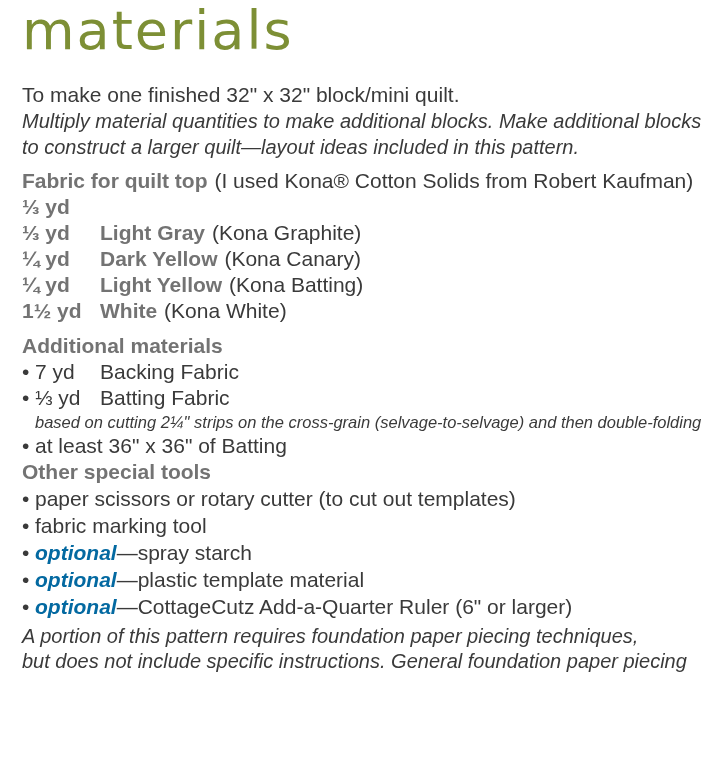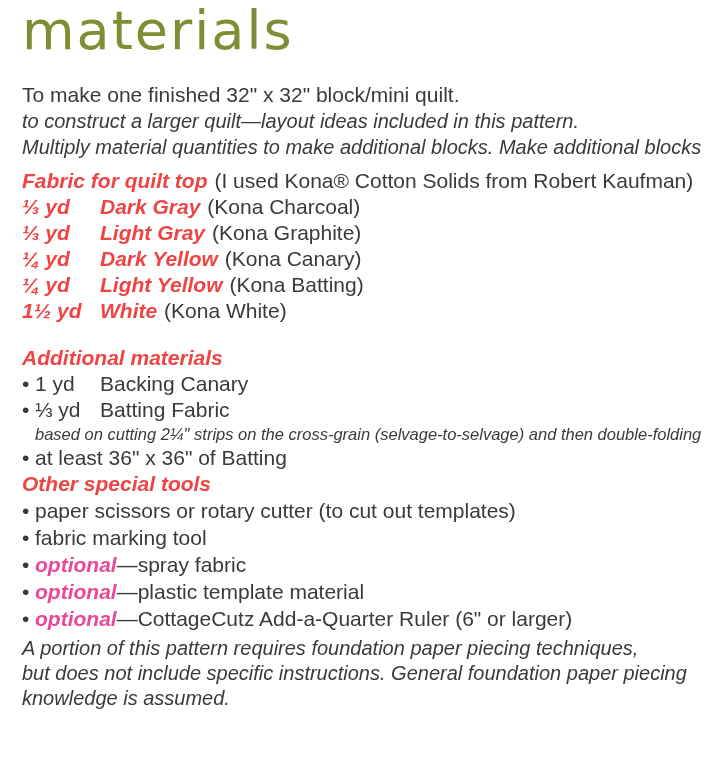--- a/index.html
+++ b/index.html
@@ -21,32 +21,32 @@
     color: #7d8f35;
   }
 
   .line { font-size: 21px; line-height: 26px; white-space: nowrap; }
   .italic { font-style: italic; font-size: 20px; }
 
   .intro { margin-top: 22px; }
 
   section { display: block; }
   .sec-heading { font-size: 21px; line-height: 26px; white-space: nowrap; }
-  .bold { font-weight: bold; color: #ef4444; font-style: italic; }
+  .bold { font-weight: bold; color: #737373; }
   .rest { margin-left: 0.33em; }
 
   .fabric { margin-top: 8px; }
   .fabric-row {
     display: grid;
     grid-template-columns: 78px 1fr;
     font-size: 21px; line-height: 26px;
     white-space: nowrap;
   }
 
-  .additional { margin-top: 21px; }
+  .additional { margin-top: 9px; }
   .add-row {
     display: grid;
     grid-template-columns: 13px 65px 1fr;
     font-size: 21px; line-height: 26px;
     white-space: nowrap;
   }
   .bullet { color: #3a3a3a; }
   .note {
     margin-left: 13px;
     font-size: 16.5px; line-height: 22px;
@@ -60,46 +60,45 @@
     white-space: nowrap;
   }
 
   .tools { }
   .tool-row {
     display: grid;
     grid-template-columns: 13px 1fr;
     font-size: 21px; line-height: 27px;
     white-space: nowrap;
   }
-  .opt { font-weight: bold; font-style: italic; color: #ec4899; }
+  .opt { font-weight: bold; font-style: italic; color: #0369a1; }
 
   .footer { margin-top: 4px; }
   .footer .line { font-size: 20px; line-height: 25px; }
 </style>
 </head>
 <body>
 
 <div class="page">
 
   <h1 class="title">materials</h1>
 
   <div class="intro">
     <div class="line">To make one finished 32" x 32" block/mini quilt.</div>
+    <div class="line italic">Multiply material quantities to make additional blocks. Make additional blocks</div>
     <div class="line italic">to construct a larger quilt—layout ideas included in this pattern.</div>
-    <div class="line italic">Multiply material quantities to make additional blocks. Make additional blocks</div>
   </div>
 
   <section class="fabric">
     <div class="sec-heading">
       <span class="bold">Fabric for quilt top</span><span class="rest">(I used Kona® Cotton Solids from Robert Kaufman)</span>
     </div>
 
     <div class="fabric-row">
       <span class="bold">⅓ yd</span>
-      <span><span class="bold">Dark Gray</span><span class="rest">(Kona Charcoal)</span></span>
     </div>
     <div class="fabric-row">
       <span class="bold">⅓ yd</span>
       <span><span class="bold">Light Gray</span><span class="rest">(Kona Graphite)</span></span>
     </div>
     <div class="fabric-row">
       <span class="bold">¼ yd</span>
       <span><span class="bold">Dark Yellow</span><span class="rest">(Kona Canary)</span></span>
     </div>
     <div class="fabric-row">
@@ -110,22 +109,22 @@
       <span class="bold">1½ yd</span>
       <span><span class="bold">White</span><span class="rest">(Kona White)</span></span>
     </div>
   </section>
 
   <section class="additional">
     <div class="sec-heading bold">Additional materials</div>
 
     <div class="add-row">
       <span class="bullet">•</span>
-      <span>1 yd</span>
-      <span>Backing Canary</span>
+      <span>7 yd</span>
+      <span>Backing Fabric</span>
     </div>
     <div class="add-row">
       <span class="bullet">•</span>
       <span>⅓ yd</span>
       <span>Batting Fabric</span>
     </div>
 
     <div class="note">based on cutting 2¼" strips on the cross-grain (selvage-to-selvage) and then double-folding</div>
 
     <div class="simple-row">
@@ -140,31 +139,30 @@
     <div class="tool-row">
       <span class="bullet">•</span>
       <span>paper scissors or rotary cutter (to cut out templates)</span>
     </div>
     <div class="tool-row">
       <span class="bullet">•</span>
       <span>fabric marking tool</span>
     </div>
     <div class="tool-row">
       <span class="bullet">•</span>
-      <span><span class="opt">optional</span><span>—spray fabric</span></span>
+      <span><span class="opt">optional</span><span>—spray starch</span></span>
     </div>
     <div class="tool-row">
       <span class="bullet">•</span>
       <span><span class="opt">optional</span><span>—plastic template material</span></span>
     </div>
     <div class="tool-row">
       <span class="bullet">•</span>
       <span><span class="opt">optional</span><span>—CottageCutz Add-a-Quarter Ruler (6" or larger)</span></span>
     </div>
   </section>
 
   <div class="footer">
     <div class="line italic">A portion of this pattern requires foundation paper piecing techniques,</div>
     <div class="line italic">but does not include specific instructions. General foundation paper piecing</div>
-    <div class="line italic">knowledge is assumed.</div>
   </div>
 
 </div>
 
 </body></html>

